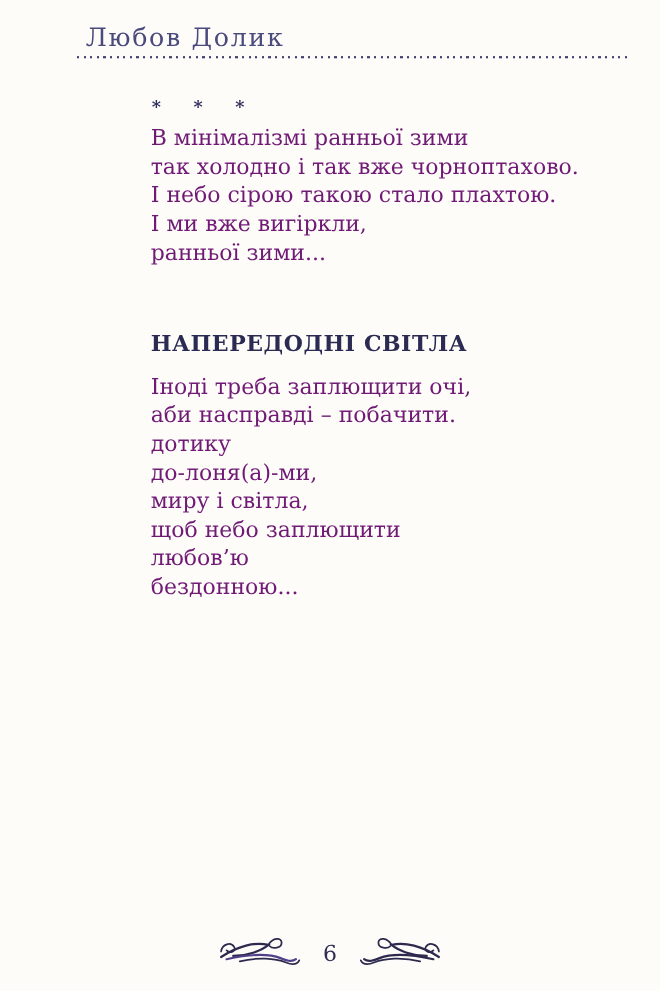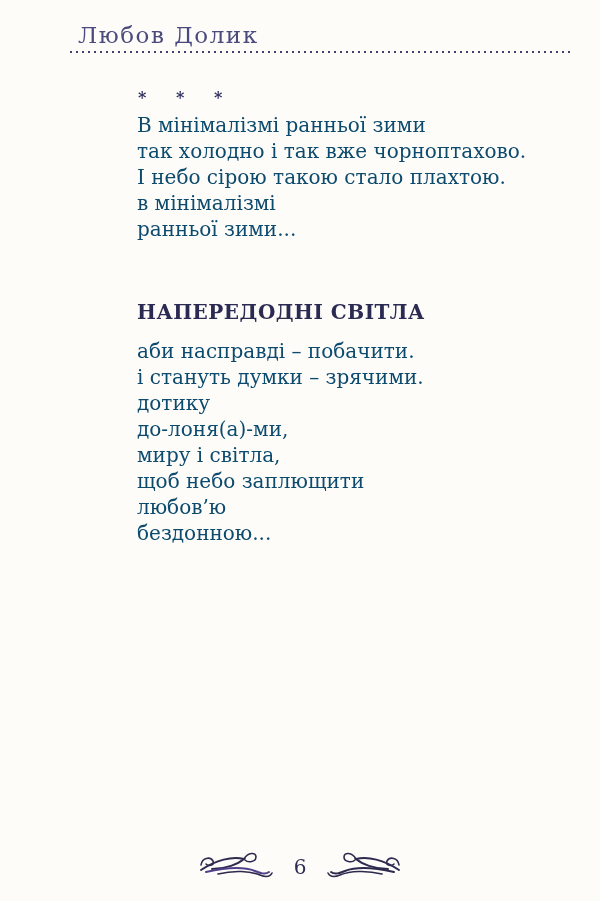--- a/index.html
+++ b/index.html
@@ -63,21 +63,21 @@
   }
   .poem-1 {
     position: absolute;
     top: 112px;
     left: 0;
   }
   .poem-line {
     font-size: 20px;
     line-height: 26px;
     white-space: nowrap;
-    color: #0c4a6e;
+    color: #701a75;
   }
   .poem-title {
     position: absolute;
     top: 300px;
     left: 0;
     font-size: 20px;
     font-weight: bold;
     letter-spacing: 0.5px;
     color: #2b2a52;
     white-space: nowrap;
@@ -124,29 +124,29 @@
   </div>
 
   <div class="content">
 
     <div class="stars">*  *  *</div>
 
     <div class="poem-1">
       <div class="poem-line">В мінімалізмі ранньої зими</div>
       <div class="poem-line">так холодно і так вже чорноптахово.</div>
       <div class="poem-line">І небо сірою такою стало плахтою.</div>
-      <div class="poem-line">в мінімалізмі</div>
+      <div class="poem-line">І ми вже вигіркли,</div>
       <div class="poem-line">ранньої зими...</div>
     </div>
 
     <div class="poem-title">НАПЕРЕДОДНІ СВІТЛА</div>
 
     <div class="poem-2">
+      <div class="poem-line">Іноді треба заплющити очі,</div>
       <div class="poem-line">аби насправді – побачити.</div>
-      <div class="poem-line">і стануть думки – зрячими.</div>
       <div class="poem-line">дотику</div>
       <div class="poem-line">до-лоня(а)-ми,</div>
       <div class="poem-line">миру і світла,</div>
       <div class="poem-line">щоб небо заплющити</div>
       <div class="poem-line">любов’ю</div>
       <div class="poem-line">бездонною...</div>
     </div>
 
   </div>
 

